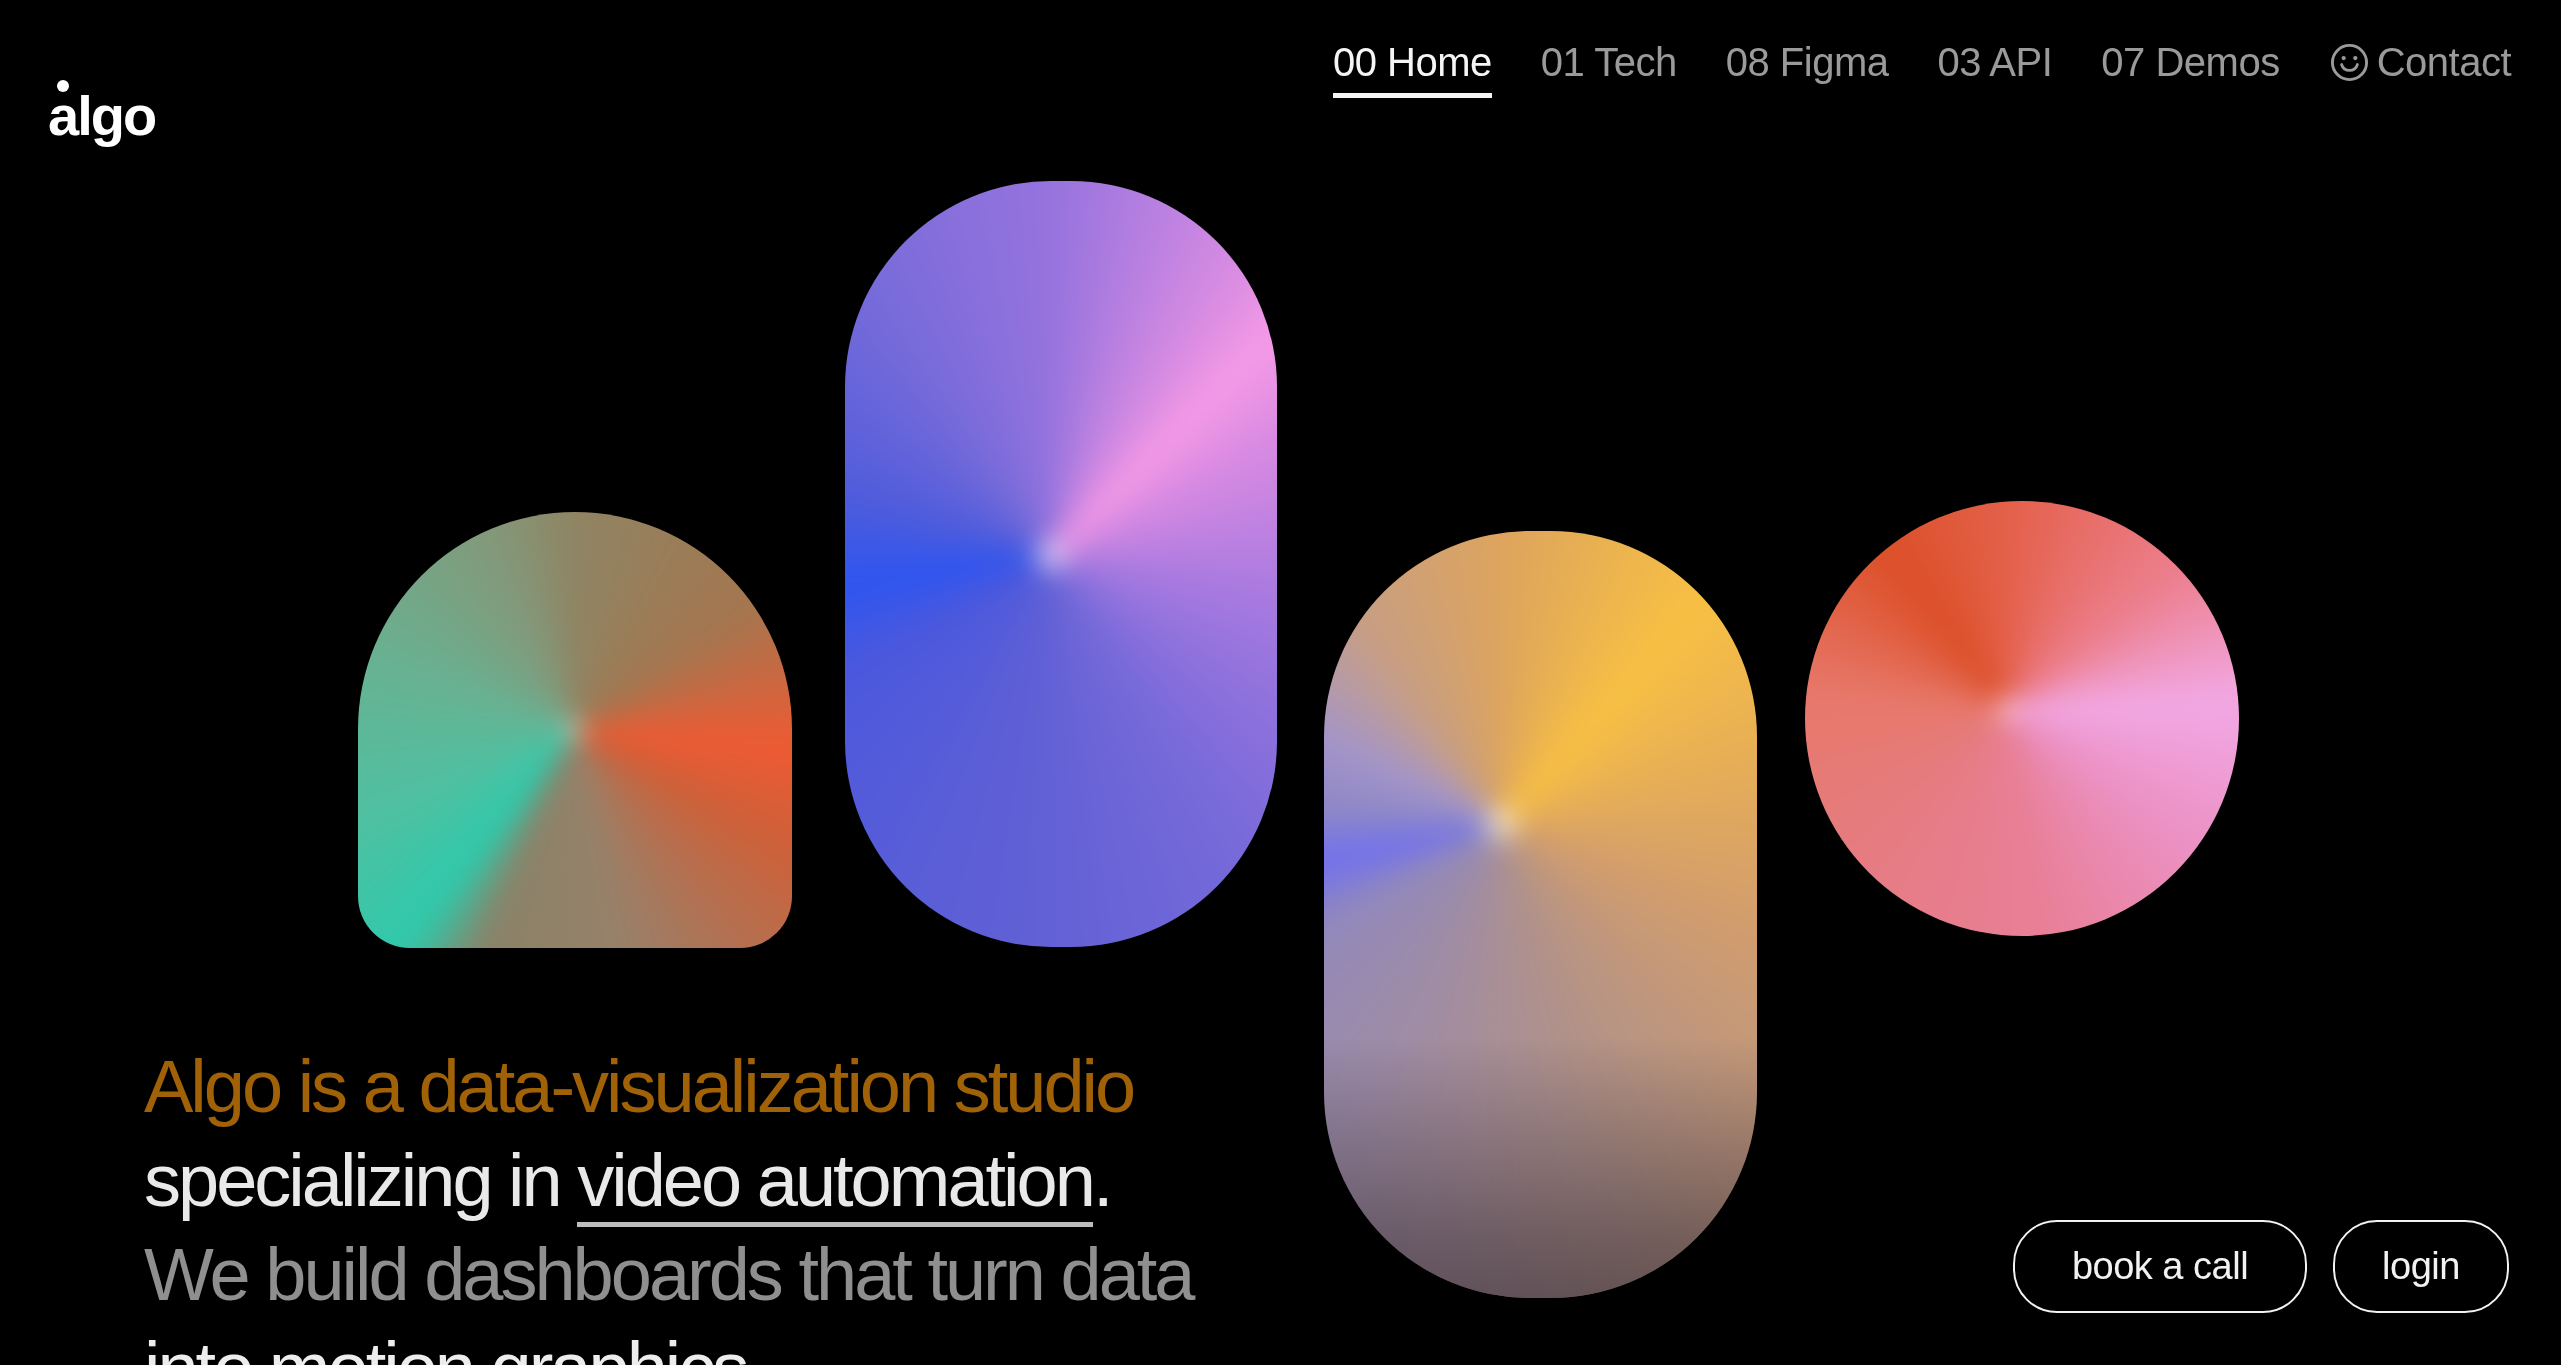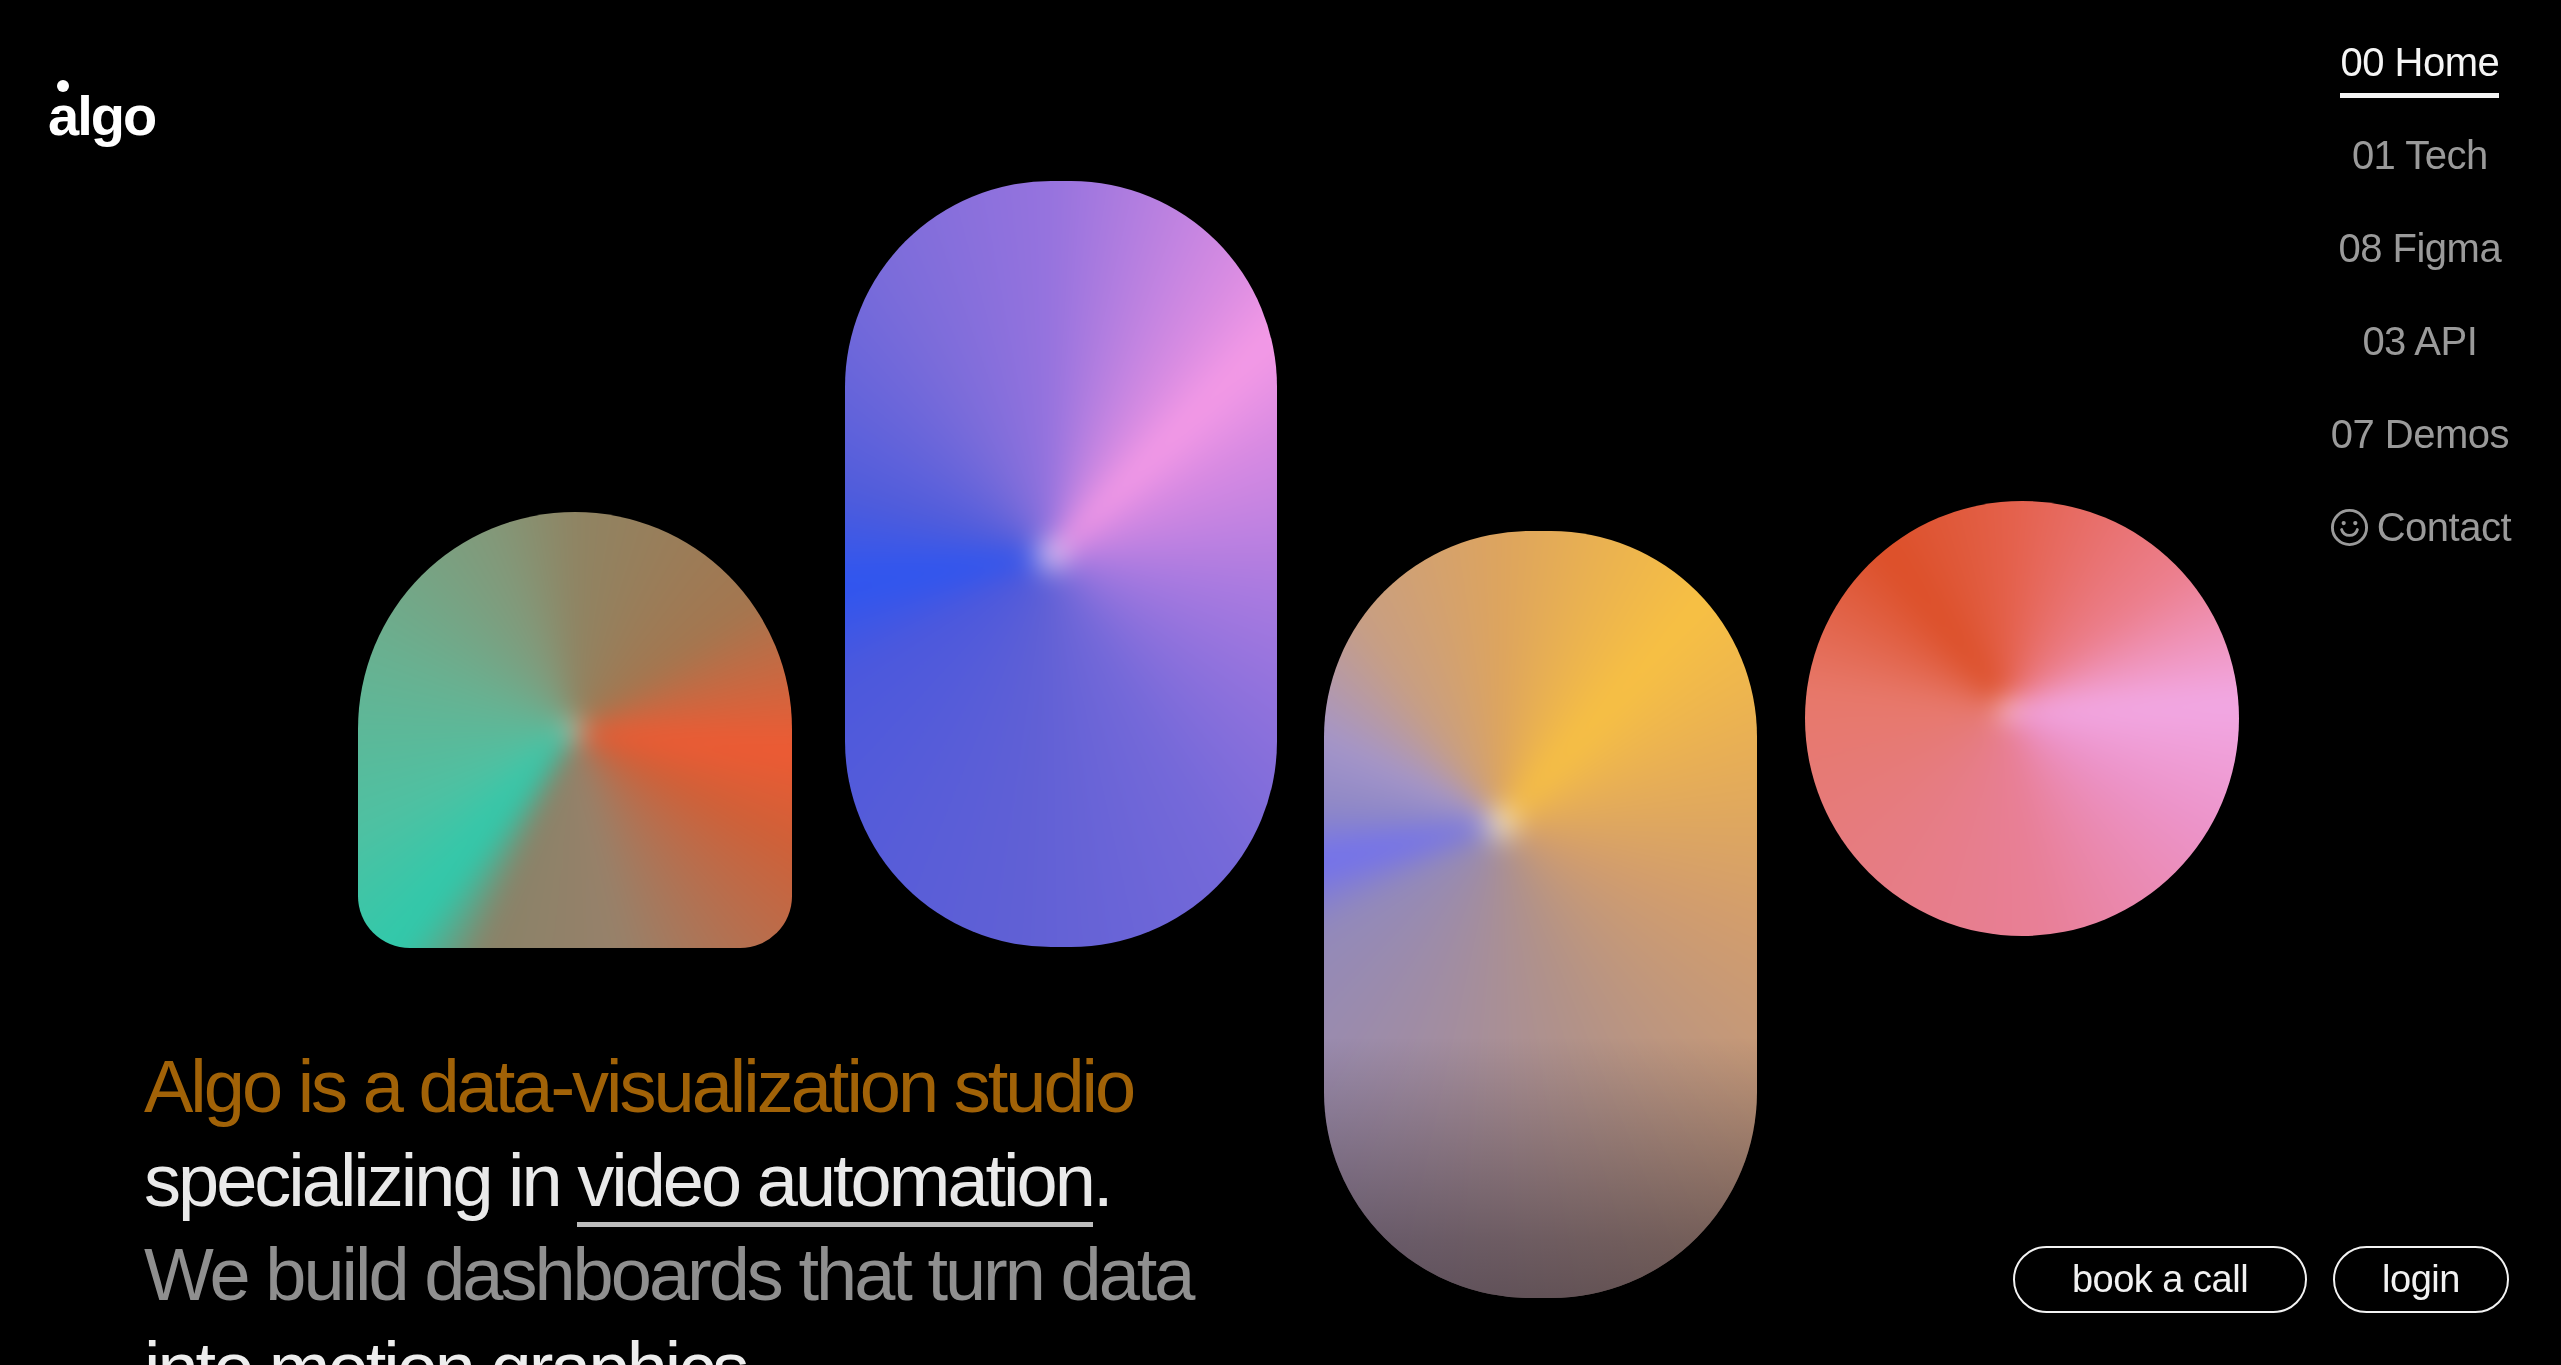--- a/index.html
+++ b/index.html
@@ -8,21 +8,21 @@
     font-family:"Liberation Sans","DejaVu Sans",sans-serif;
     -webkit-font-smoothing:antialiased;
   }
 
   
   .topbar{position:absolute;left:0;top:0;width:100%;height:130px;z-index:30;}
   .logo{position:absolute;left:48px;top:40px;color:#fff;font-weight:bold;
         font-size:56px;letter-spacing:-2px;line-height:1;margin-top:48px;}
   .logo .dot{position:absolute;left:9px;top:-8px;width:12px;height:12px;
         border-radius:50%;background:#fff;}
-  .nav{position:absolute;right:50px;top:40px;display:flex;align-items:center;gap:49px;flex-direction:column;}
+  .nav{position:absolute;right:50px;top:40px;display:flex;align-items:center;gap:49px;}
   .nav a{ text-decoration:none;color:#9a9a9a;font-size:40px;letter-spacing:-0.5px;
         display:inline-flex;align-items:center;line-height:1.1;}
   .nav a.active{color:#f5f5f5;border-bottom:5px solid #f5f5f5;padding-bottom:9px;
         margin-bottom:-14px;}
   .smiley{width:41px;height:41px;margin-right:7px;display:block;}
 
   
   .shape{position:absolute;overflow:hidden;z-index:5;}
   .shape .g{position:absolute;inset:-28px;filter:blur(12px);}
   #shape-arch{left:358px;top:512px;width:434px;height:436px;
@@ -59,21 +59,21 @@
   .hero{position:absolute;left:144px;top:1040px;z-index:20;
         font-size:74px;letter-spacing:-3px;line-height:94px;white-space:nowrap;}
   .hero .l1{color:#a16207;}
   .hero .l2{color:#e9e9e9;}
   .hero .l2 .u{border-bottom:5px solid #bdbdbd;}
   .hero .l3{color:#8f8f8f;}
   .hero .l4{color:#ededed;}
 
   
   .actions{position:absolute;right:52px;bottom:52px;display:flex;gap:26px;z-index:30;}
-  .btn{display:flex;align-items:center;justify-content:center;height:67px;
+  .btn{display:flex;align-items:center;justify-content:center;height:93px;
        border:2px solid #f2f2f2;border-radius:44px;background:transparent;
        color:#f2f2f2;font-size:38px;letter-spacing:-0.5px;
        font-family:"Liberation Sans","DejaVu Sans",sans-serif;cursor:pointer;}
   .btn.book{width:294px;}
   .btn.login{width:176px;}
 </style>
 </head>
 <body>
 
 <header class="topbar">

